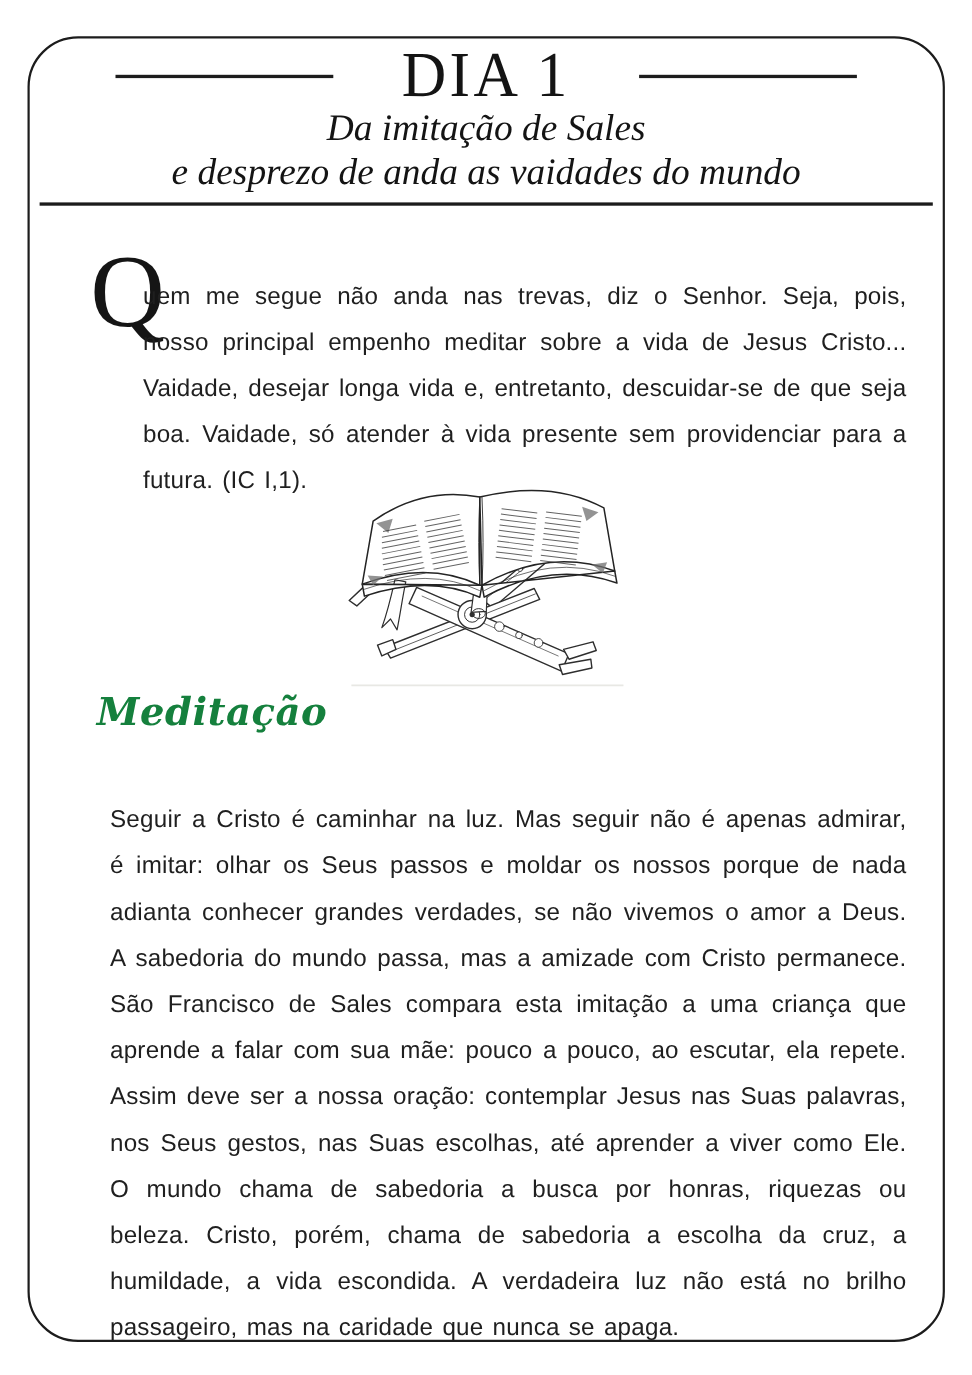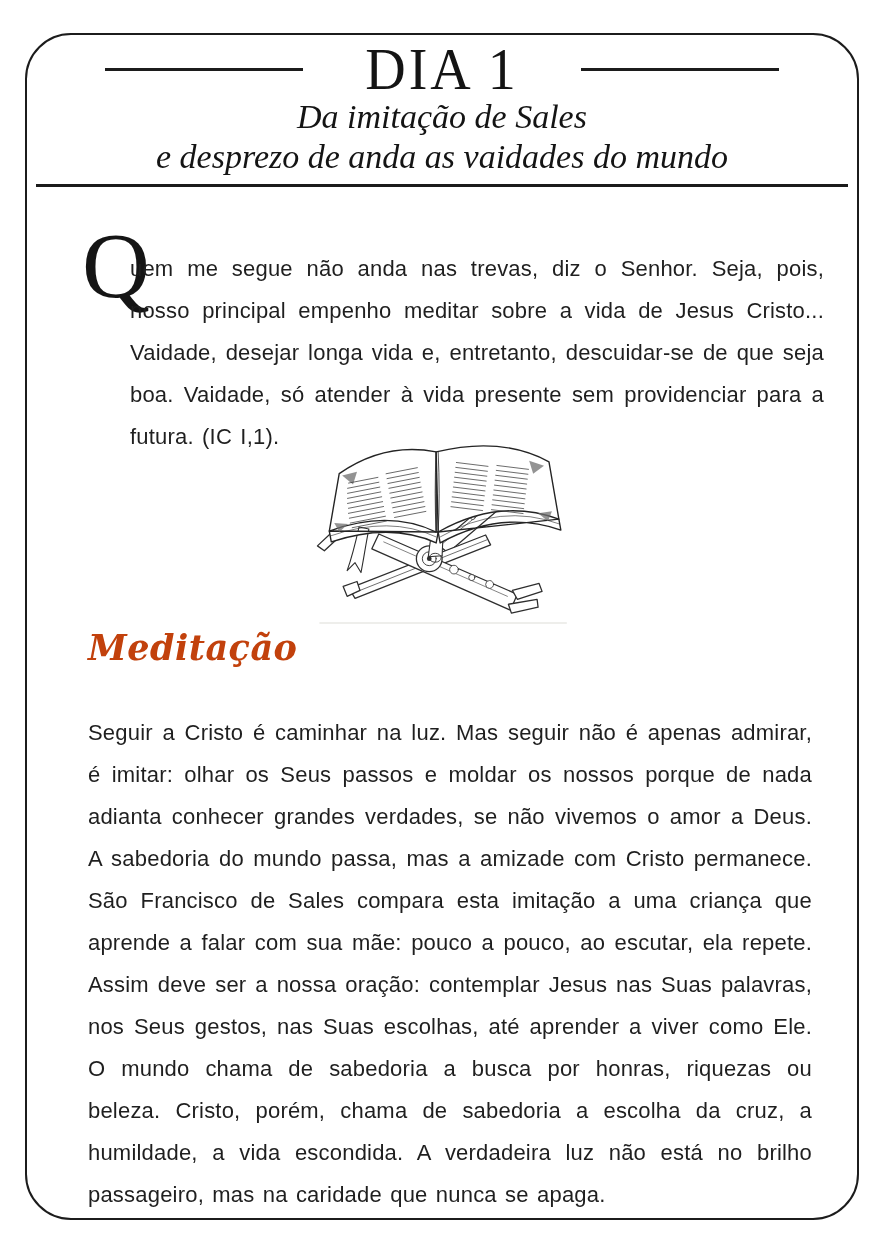--- a/index.html
+++ b/index.html
@@ -17,22 +17,22 @@
             line-height:40px;color:#141414;}
   .divider{position:absolute;left:36px;top:184px;width:812px;height:3px;background:#1b1b1b;}
   .dropcap{position:absolute;left:82px;top:218px;font-family:"Liberation Serif",serif;
            font-size:94px;line-height:94px;color:#151515;}
   .opening{position:absolute;left:118px;top:236px;width:694px;margin:12px;
            font-size:22px;line-height:42px;letter-spacing:0.2px;word-spacing:2px;
            text-align:justify;color:#1f1f1f;}
   .illustration{position:absolute;left:288px;top:440px;width:330px;height:188px;margin:0;}
   .meditation-heading{position:absolute;left:88px;top:627px;margin:0;
            font-family:"DejaVu Serif",serif;font-style:italic;font-weight:700;
-           font-size:35px;line-height:42px;letter-spacing:0.5px;color:#c2410c;}
-  .meditation{position:absolute;left:88px;top:712px;width:724px;margin:0;
+           font-size:35px;line-height:42px;letter-spacing:0.5px;color:#15803d;}
+  .meditation{position:absolute;left:88px;top:712px;width:724px;margin:12px;
            font-size:22px;line-height:42px;letter-spacing:0.2px;word-spacing:2px;
            text-align:justify;color:#1f1f1f;}
 </style>
 </head>
 <body>
 
 <div class="page">
 
   <div class="frame"></div>
 

